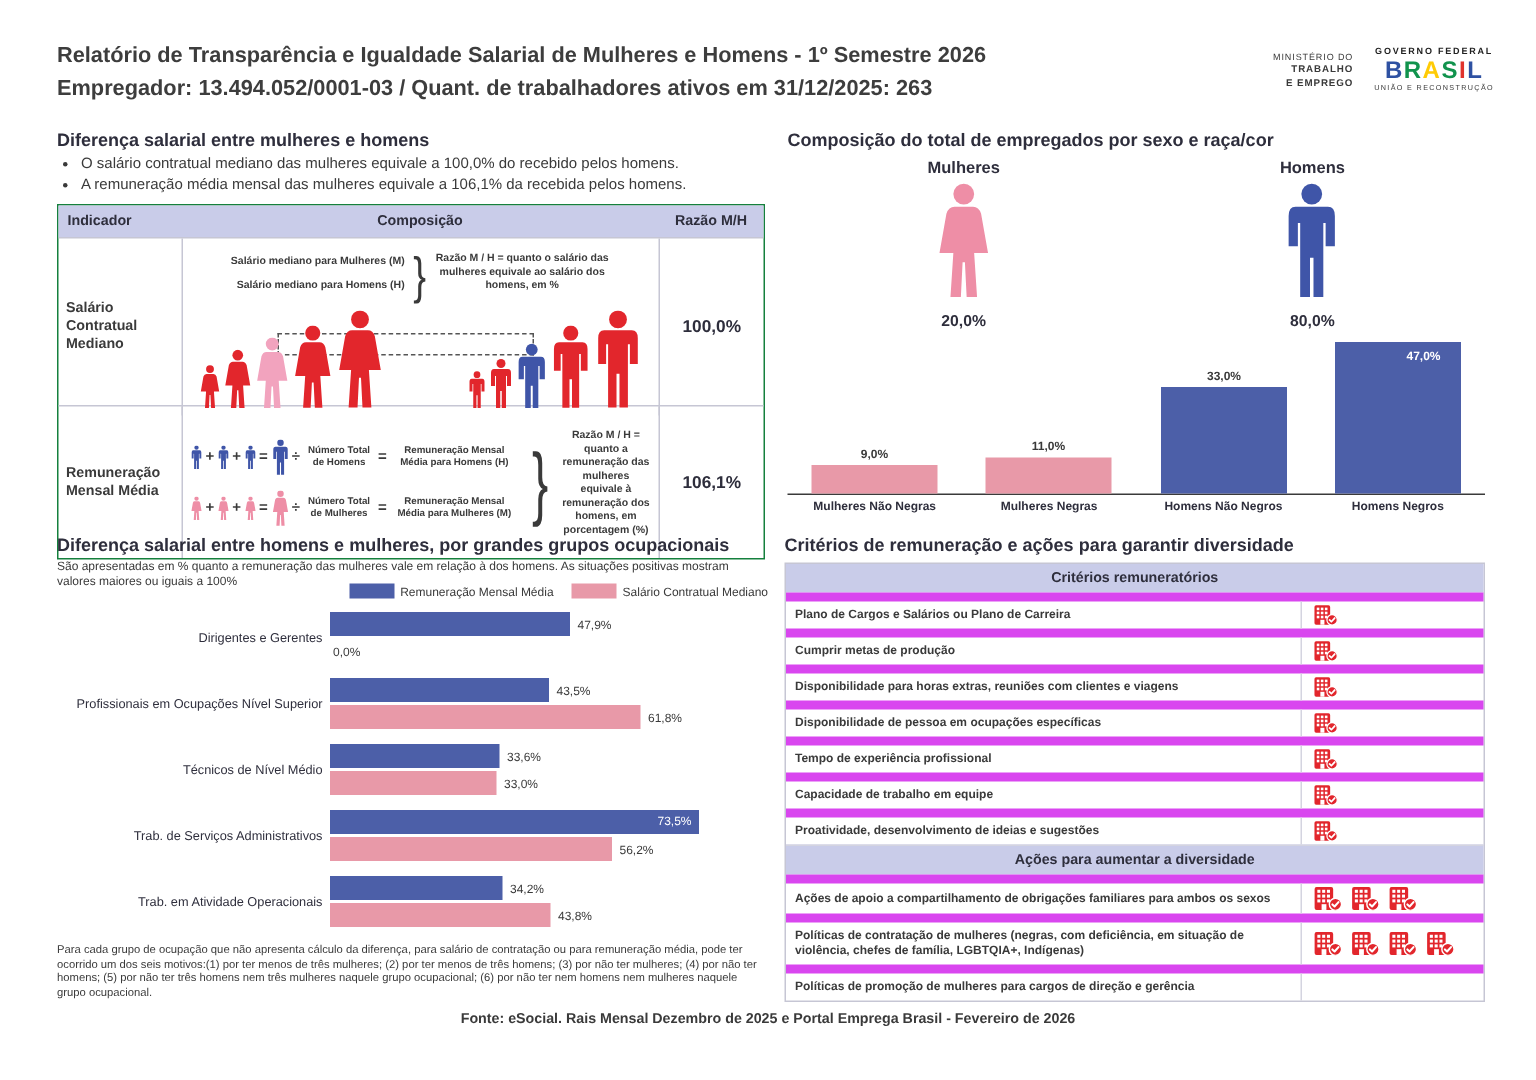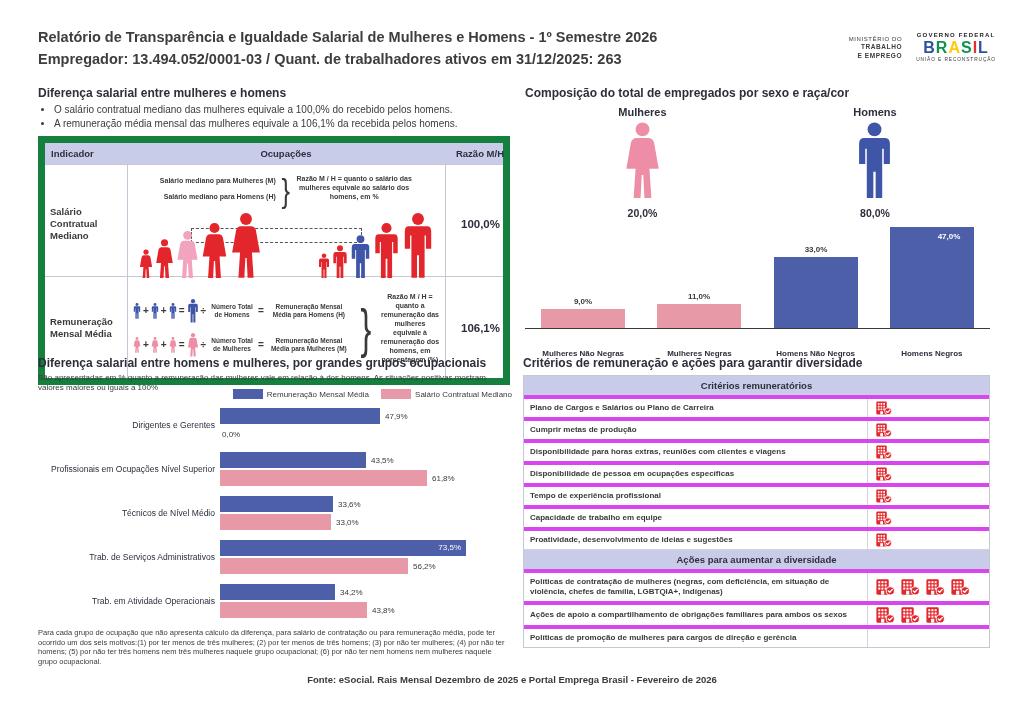--- a/index.html
+++ b/index.html
@@ -21,21 +21,21 @@
   .govlogo .brand { font-size:16px; font-weight:900; letter-spacing:1px; line-height:15px; }
   .govlogo .g3 { font-size:4.8px; letter-spacing:0.9px; color:#3a3a3a; }
 
   
   .sec-h { font-size:12px; font-weight:bold; color:#2e2e3c; }
 
   
   .sec-salary { position:absolute; left:38px; top:86px; width:472px; }
   .bullets { margin:4px 0 7px 16px; }
   .bullets li { font-size:10px; margin-bottom:3px; color:#3a3a3a; }
-  .t1 { border:7px solid #15803d; width:472px; }
+  .t1 { border:1px solid #15803d; width:472px; }
   .t1-head { display:grid; grid-template-columns:82px 318px 70px; background:#c9cce9; }
   .t1-head div { font-size:9.5px; font-weight:bold; color:#2e2e3c; padding:5px 6px; }
   .t1-head .c2 { text-align:center; }
   .t1-head .c3 { text-align:center; padding:5px 2px; }
   .t1-row { display:grid; grid-template-columns:82px 318px 70px; border-top:1px solid #c6c6d4; }
   .t1-row .cell { padding:4px 5px; }
   .t1-row .c2, .t1-row .c3 { border-left:1px solid #c6c6d4; }
   .ind-cell { display:flex; align-items:center; font-size:9.5px; font-weight:bold; color:#3a3a3a; line-height:12px; }
   .ratio-cell { display:flex; align-items:center; justify-content:center; font-size:11.5px; font-weight:bold; color:#2e2e3c; }
   .def1-top { display:flex; align-items:flex-start; justify-content:center; gap:4px; padding-top:2px; }
@@ -57,21 +57,21 @@
 
   
   .sec-comp { position:absolute; left:525px; top:86px; width:465px; }
   .comp-icons { display:flex; justify-content:space-around; margin-top:6px; }
   .comp-person { display:flex; flex-direction:column; align-items:center; }
   .comp-person .glabel { font-size:11px; font-weight:bold; color:#2e2e3c; margin-bottom:4px; }
   .comp-person .gpct { font-size:10.5px; font-weight:bold; color:#2e2e3c; margin-top:3px; }
   .comp-chart { position:relative; height:106px; margin-top:4px; border-bottom:1.5px solid #3a3a3a; }
   .comp-chart .vbar { position:absolute; bottom:0; }
   .comp-chart .vlabel { position:absolute; text-align:center; font-size:8px; font-weight:bold; color:#3a3a3a; }
-  .comp-cats { display:flex; margin-top:20px; }
+  .comp-cats { display:flex; margin-top:3px; }
   .comp-cats div { flex:1; text-align:center; font-size:8px; font-weight:bold; color:#2e2e3c; }
 
   
   .sec-occup { position:absolute; left:38px; top:356px; width:476px; }
   .sub { font-size:8px; color:#3a3a3a; line-height:10px; margin-top:3px; width:470px; }
   .legend { position:absolute; right:2px; top:33px; display:flex; gap:12px; align-items:center; background:#fff; }
   .legend .litem { display:flex; align-items:center; gap:4px; font-size:8px; color:#3a3a3a; }
   .legend .sw { width:30px; height:10px; display:inline-block; }
   .hchart { margin-top:15px; }
   .hrow { display:flex; margin-bottom:10px; }
@@ -80,21 +80,21 @@
   .hbar-line { display:flex; align-items:center; height:16px; }
   .hbar { height:16px; position:relative; }
   .hval { font-size:8px; color:#3a3a3a; margin-left:5px; white-space:nowrap; }
   .hval-in { position:absolute; right:5px; top:3px; font-size:8px; color:#fff; }
   .footnote { font-size:7.5px; line-height:9.5px; color:#3a3a3a; margin-top:8px; width:474px; }
 
   
   .sec-crit { position:absolute; left:523px; top:356px; width:467px; }
   .crit-table { border:1px solid #c6c6d4; margin-top:5px; }
   .crit-head { background:#c9cce9; text-align:center; font-size:9.5px; font-weight:bold; color:#2e2e3c; padding:4px 2px; }
-  .crit-row { display:flex; border-top:4px solid #d946ef; align-items:stretch; }
+  .crit-row { display:flex; border-top:6px solid #d946ef; align-items:stretch; }
   .crit-label { flex:1; font-size:8px; font-weight:bold; color:#3a3a3a; padding:4px 6px; line-height:10px; display:flex; align-items:center; }
   .crit-icons { width:122px; border-left:1px solid #d4d4e0; display:flex; align-items:center; gap:6px; padding:2px 0 2px 8px; }
 
   .footer { position:absolute; left:0; right:0; top:674px; text-align:center; font-size:9.5px; font-weight:bold; color:#3a3a3a; }
 </style>
 </head>
 <body>
 
 <div class="header-title">
   <h1>Relatório de Transparência e Igualdade Salarial de Mulheres e Homens - 1º Semestre 2026</h1>
@@ -116,21 +116,21 @@
 
 <div class="sec-salary">
   <div class="sec-h">Diferença salarial entre mulheres e homens</div>
   <ul class="bullets">
     <li>O salário contratual mediano das mulheres equivale a 100,0% do recebido pelos homens.</li>
     <li>A remuneração média mensal das mulheres equivale a 106,1% da recebida pelos homens.</li>
   </ul>
   <div class="t1">
     <div class="t1-head">
       <div class="c1">Indicador</div>
-      <div class="c2">Ocupações</div>
+      <div class="c2">Composição</div>
       <div class="c3">Razão M/H</div>
     </div>
 
     <div class="t1-row" style="height:112px;">
       <div class="cell ind-cell">Salário Contratual Mediano</div>
       <div class="cell c2">
         <div class="def1-top">
           <div class="def1-labels">
             <div>Salário mediano para Mulheres (M)</div>
             <div>Salário mediano para Homens (H)</div>
@@ -519,87 +519,87 @@
     <rect x="6.9" y="16.2" width="4.4" height="5.3" fill="#fff"></rect>
     <circle cx="19.6" cy="16.3" r="5.6" fill="#E2262C" stroke="#fff" stroke-width="1.3"></circle>
     <path d="M16.8 16.4 L18.8 18.3 L22.4 14.3" stroke="#fff" stroke-width="1.9" fill="none" stroke-linecap="round" stroke-linejoin="round"></path>
   </svg>
           </div>
   </div>
       </div>
     <div class="crit-head" style="border-top:1px solid #d4d4e0;">Ações para aumentar a diversidade</div>
     <div id="crit-rows-2">
         <div class="crit-row">
+    <div class="crit-label">Ações de apoio a compartilhamento de obrigações familiares para ambos os sexos</div>
+    <div class="crit-icons">
+            <svg viewBox="0 0 26 22" width="19" height="16">
+    <rect x="0.5" y="0.5" width="17" height="21" rx="1.8" fill="#E2262C"></rect>
+              <rect x="3" y="3" width="2.8" height="2.8" fill="#fff"></rect>
+              <rect x="7.4" y="3" width="2.8" height="2.8" fill="#fff"></rect>
+              <rect x="11.8" y="3" width="2.8" height="2.8" fill="#fff"></rect>
+              <rect x="3" y="7.4" width="2.8" height="2.8" fill="#fff"></rect>
+              <rect x="7.4" y="7.4" width="2.8" height="2.8" fill="#fff"></rect>
+              <rect x="11.8" y="7.4" width="2.8" height="2.8" fill="#fff"></rect>
+              <rect x="3" y="11.8" width="2.8" height="2.8" fill="#fff"></rect>
+              <rect x="7.4" y="11.8" width="2.8" height="2.8" fill="#fff"></rect>
+              <rect x="11.8" y="11.8" width="2.8" height="2.8" fill="#fff"></rect>
+    <rect x="6.9" y="16.2" width="4.4" height="5.3" fill="#fff"></rect>
+    <circle cx="19.6" cy="16.3" r="5.6" fill="#E2262C" stroke="#fff" stroke-width="1.3"></circle>
+    <path d="M16.8 16.4 L18.8 18.3 L22.4 14.3" stroke="#fff" stroke-width="1.9" fill="none" stroke-linecap="round" stroke-linejoin="round"></path>
+  </svg>
+            <svg viewBox="0 0 26 22" width="19" height="16">
+    <rect x="0.5" y="0.5" width="17" height="21" rx="1.8" fill="#E2262C"></rect>
+              <rect x="3" y="3" width="2.8" height="2.8" fill="#fff"></rect>
+              <rect x="7.4" y="3" width="2.8" height="2.8" fill="#fff"></rect>
+              <rect x="11.8" y="3" width="2.8" height="2.8" fill="#fff"></rect>
+              <rect x="3" y="7.4" width="2.8" height="2.8" fill="#fff"></rect>
+              <rect x="7.4" y="7.4" width="2.8" height="2.8" fill="#fff"></rect>
+              <rect x="11.8" y="7.4" width="2.8" height="2.8" fill="#fff"></rect>
+              <rect x="3" y="11.8" width="2.8" height="2.8" fill="#fff"></rect>
+              <rect x="7.4" y="11.8" width="2.8" height="2.8" fill="#fff"></rect>
+              <rect x="11.8" y="11.8" width="2.8" height="2.8" fill="#fff"></rect>
+    <rect x="6.9" y="16.2" width="4.4" height="5.3" fill="#fff"></rect>
+    <circle cx="19.6" cy="16.3" r="5.6" fill="#E2262C" stroke="#fff" stroke-width="1.3"></circle>
+    <path d="M16.8 16.4 L18.8 18.3 L22.4 14.3" stroke="#fff" stroke-width="1.9" fill="none" stroke-linecap="round" stroke-linejoin="round"></path>
+  </svg>
+            <svg viewBox="0 0 26 22" width="19" height="16">
+    <rect x="0.5" y="0.5" width="17" height="21" rx="1.8" fill="#E2262C"></rect>
+              <rect x="3" y="3" width="2.8" height="2.8" fill="#fff"></rect>
+              <rect x="7.4" y="3" width="2.8" height="2.8" fill="#fff"></rect>
+              <rect x="11.8" y="3" width="2.8" height="2.8" fill="#fff"></rect>
+              <rect x="3" y="7.4" width="2.8" height="2.8" fill="#fff"></rect>
+              <rect x="7.4" y="7.4" width="2.8" height="2.8" fill="#fff"></rect>
+              <rect x="11.8" y="7.4" width="2.8" height="2.8" fill="#fff"></rect>
+              <rect x="3" y="11.8" width="2.8" height="2.8" fill="#fff"></rect>
+              <rect x="7.4" y="11.8" width="2.8" height="2.8" fill="#fff"></rect>
+              <rect x="11.8" y="11.8" width="2.8" height="2.8" fill="#fff"></rect>
+    <rect x="6.9" y="16.2" width="4.4" height="5.3" fill="#fff"></rect>
+    <circle cx="19.6" cy="16.3" r="5.6" fill="#E2262C" stroke="#fff" stroke-width="1.3"></circle>
+    <path d="M16.8 16.4 L18.8 18.3 L22.4 14.3" stroke="#fff" stroke-width="1.9" fill="none" stroke-linecap="round" stroke-linejoin="round"></path>
+  </svg>
+          </div>
+  </div>
+        <div class="crit-row">
     <div class="crit-label">Políticas de contratação de mulheres (negras, com deficiência, em situação de violência, chefes de família, LGBTQIA+, Indígenas)</div>
     <div class="crit-icons">
             <svg viewBox="0 0 26 22" width="19" height="16">
     <rect x="0.5" y="0.5" width="17" height="21" rx="1.8" fill="#E2262C"></rect>
               <rect x="3" y="3" width="2.8" height="2.8" fill="#fff"></rect>
               <rect x="7.4" y="3" width="2.8" height="2.8" fill="#fff"></rect>
               <rect x="11.8" y="3" width="2.8" height="2.8" fill="#fff"></rect>
               <rect x="3" y="7.4" width="2.8" height="2.8" fill="#fff"></rect>
               <rect x="7.4" y="7.4" width="2.8" height="2.8" fill="#fff"></rect>
               <rect x="11.8" y="7.4" width="2.8" height="2.8" fill="#fff"></rect>
               <rect x="3" y="11.8" width="2.8" height="2.8" fill="#fff"></rect>
               <rect x="7.4" y="11.8" width="2.8" height="2.8" fill="#fff"></rect>
               <rect x="11.8" y="11.8" width="2.8" height="2.8" fill="#fff"></rect>
     <rect x="6.9" y="16.2" width="4.4" height="5.3" fill="#fff"></rect>
     <circle cx="19.6" cy="16.3" r="5.6" fill="#E2262C" stroke="#fff" stroke-width="1.3"></circle>
     <path d="M16.8 16.4 L18.8 18.3 L22.4 14.3" stroke="#fff" stroke-width="1.9" fill="none" stroke-linecap="round" stroke-linejoin="round"></path>
   </svg>
-            <svg viewBox="0 0 26 22" width="19" height="16">
-    <rect x="0.5" y="0.5" width="17" height="21" rx="1.8" fill="#E2262C"></rect>
-              <rect x="3" y="3" width="2.8" height="2.8" fill="#fff"></rect>
-              <rect x="7.4" y="3" width="2.8" height="2.8" fill="#fff"></rect>
-              <rect x="11.8" y="3" width="2.8" height="2.8" fill="#fff"></rect>
-              <rect x="3" y="7.4" width="2.8" height="2.8" fill="#fff"></rect>
-              <rect x="7.4" y="7.4" width="2.8" height="2.8" fill="#fff"></rect>
-              <rect x="11.8" y="7.4" width="2.8" height="2.8" fill="#fff"></rect>
-              <rect x="3" y="11.8" width="2.8" height="2.8" fill="#fff"></rect>
-              <rect x="7.4" y="11.8" width="2.8" height="2.8" fill="#fff"></rect>
-              <rect x="11.8" y="11.8" width="2.8" height="2.8" fill="#fff"></rect>
-    <rect x="6.9" y="16.2" width="4.4" height="5.3" fill="#fff"></rect>
-    <circle cx="19.6" cy="16.3" r="5.6" fill="#E2262C" stroke="#fff" stroke-width="1.3"></circle>
-    <path d="M16.8 16.4 L18.8 18.3 L22.4 14.3" stroke="#fff" stroke-width="1.9" fill="none" stroke-linecap="round" stroke-linejoin="round"></path>
-  </svg>
-            <svg viewBox="0 0 26 22" width="19" height="16">
-    <rect x="0.5" y="0.5" width="17" height="21" rx="1.8" fill="#E2262C"></rect>
-              <rect x="3" y="3" width="2.8" height="2.8" fill="#fff"></rect>
-              <rect x="7.4" y="3" width="2.8" height="2.8" fill="#fff"></rect>
-              <rect x="11.8" y="3" width="2.8" height="2.8" fill="#fff"></rect>
-              <rect x="3" y="7.4" width="2.8" height="2.8" fill="#fff"></rect>
-              <rect x="7.4" y="7.4" width="2.8" height="2.8" fill="#fff"></rect>
-              <rect x="11.8" y="7.4" width="2.8" height="2.8" fill="#fff"></rect>
-              <rect x="3" y="11.8" width="2.8" height="2.8" fill="#fff"></rect>
-              <rect x="7.4" y="11.8" width="2.8" height="2.8" fill="#fff"></rect>
-              <rect x="11.8" y="11.8" width="2.8" height="2.8" fill="#fff"></rect>
-    <rect x="6.9" y="16.2" width="4.4" height="5.3" fill="#fff"></rect>
-    <circle cx="19.6" cy="16.3" r="5.6" fill="#E2262C" stroke="#fff" stroke-width="1.3"></circle>
-    <path d="M16.8 16.4 L18.8 18.3 L22.4 14.3" stroke="#fff" stroke-width="1.9" fill="none" stroke-linecap="round" stroke-linejoin="round"></path>
-  </svg>
-            <svg viewBox="0 0 26 22" width="19" height="16">
-    <rect x="0.5" y="0.5" width="17" height="21" rx="1.8" fill="#E2262C"></rect>
-              <rect x="3" y="3" width="2.8" height="2.8" fill="#fff"></rect>
-              <rect x="7.4" y="3" width="2.8" height="2.8" fill="#fff"></rect>
-              <rect x="11.8" y="3" width="2.8" height="2.8" fill="#fff"></rect>
-              <rect x="3" y="7.4" width="2.8" height="2.8" fill="#fff"></rect>
-              <rect x="7.4" y="7.4" width="2.8" height="2.8" fill="#fff"></rect>
-              <rect x="11.8" y="7.4" width="2.8" height="2.8" fill="#fff"></rect>
-              <rect x="3" y="11.8" width="2.8" height="2.8" fill="#fff"></rect>
-              <rect x="7.4" y="11.8" width="2.8" height="2.8" fill="#fff"></rect>
-              <rect x="11.8" y="11.8" width="2.8" height="2.8" fill="#fff"></rect>
-    <rect x="6.9" y="16.2" width="4.4" height="5.3" fill="#fff"></rect>
-    <circle cx="19.6" cy="16.3" r="5.6" fill="#E2262C" stroke="#fff" stroke-width="1.3"></circle>
-    <path d="M16.8 16.4 L18.8 18.3 L22.4 14.3" stroke="#fff" stroke-width="1.9" fill="none" stroke-linecap="round" stroke-linejoin="round"></path>
-  </svg>
-          </div>
-  </div>
-        <div class="crit-row">
-    <div class="crit-label">Ações de apoio a compartilhamento de obrigações familiares para ambos os sexos</div>
-    <div class="crit-icons">
             <svg viewBox="0 0 26 22" width="19" height="16">
     <rect x="0.5" y="0.5" width="17" height="21" rx="1.8" fill="#E2262C"></rect>
               <rect x="3" y="3" width="2.8" height="2.8" fill="#fff"></rect>
               <rect x="7.4" y="3" width="2.8" height="2.8" fill="#fff"></rect>
               <rect x="11.8" y="3" width="2.8" height="2.8" fill="#fff"></rect>
               <rect x="3" y="7.4" width="2.8" height="2.8" fill="#fff"></rect>
               <rect x="7.4" y="7.4" width="2.8" height="2.8" fill="#fff"></rect>
               <rect x="11.8" y="7.4" width="2.8" height="2.8" fill="#fff"></rect>
               <rect x="3" y="11.8" width="2.8" height="2.8" fill="#fff"></rect>
               <rect x="7.4" y="11.8" width="2.8" height="2.8" fill="#fff"></rect>

